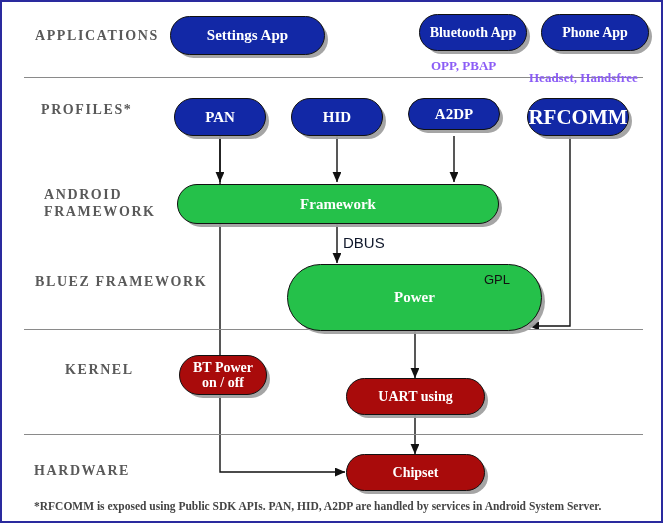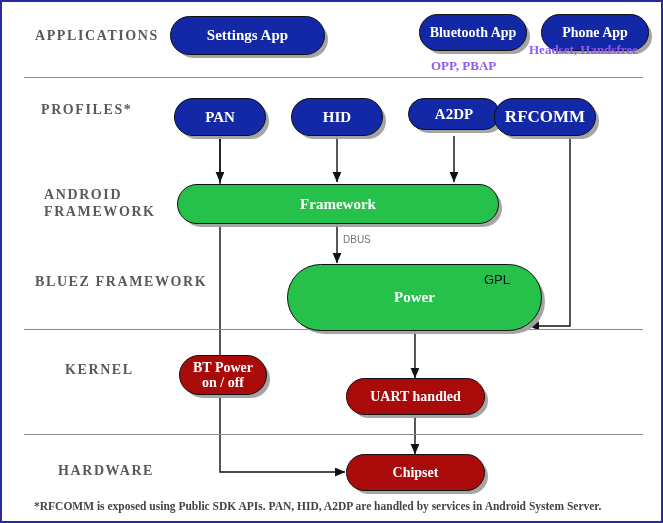--- a/index.html
+++ b/index.html
@@ -71,23 +71,23 @@
     color: #8b5cf6;
     font-family: "Liberation Serif", serif;
     font-weight: bold;
     font-size: 13px;
     white-space: nowrap;
   }
 
   
   .edge-label {
     position: absolute;
-    color: #737373;
+    color: #0f172a;
     font-family: "Liberation Sans", sans-serif;
-    font-size: 10px;
+    font-size: 15px;
     white-space: nowrap;
   }
   .gpl-label {
     position: absolute;
     color: #111111;
     font-family: "Liberation Sans", sans-serif;
     font-size: 13px;
     white-space: nowrap;
     z-index: 5;
   }
@@ -144,55 +144,55 @@
 
     <div class="section-label" style="left:39px; top:99px;">PROFILES*</div>
 
     <div class="section-label" style="left:42px; top:184px;">ANDROID
 FRAMEWORK</div>
 
     <div class="section-label" style="left:33px; top:271px;">BLUEZ FRAMEWORK</div>
 
     <div class="section-label" style="left:63px; top:359px;">KERNEL</div>
 
-    <div class="section-label" style="left:56px; top:460px;">HARDWARE</div>
+    <div class="section-label" style="left:32px; top:460px;">HARDWARE</div>
   </div>
 
   <div class="layer-nodes">
 
     <div class="pill blue" style="left:168px; top:14px; width:155px; height:39px; font-size:15px;">Settings App</div>
 
     <div class="pill blue" style="left:417px; top:12px; width:108px; height:37px; font-size:14px;">Bluetooth App</div>
 
     <div class="pill blue" style="left:539px; top:12px; width:108px; height:37px; font-size:14px;">Phone App</div>
 
     <div class="pill blue" style="left:289px; top:96px; width:92px; height:38px; font-size:15px;">HID</div>
 
     <div class="pill blue" style="left:172px; top:96px; width:92px; height:38px; font-size:15px;">PAN</div>
 
     <div class="pill blue" style="left:406px; top:96px; width:92px; height:32px; font-size:15px;">A2DP</div>
 
-    <div class="pill blue" style="left:492px; top:96px; width:102px; height:38px; font-size:17px;">RFCOMM</div>
+    <div class="pill blue" style="left:525px; top:96px; width:102px; height:38px; font-size:21px;">RFCOMM</div>
 
     <div class="pill green" style="left:175px; top:182px; width:322px; height:40px; font-size:15px;">Framework</div>
 
     <div class="pill green" style="left:285px; top:262px; width:255px; height:67px; font-size:15px;">Power</div>
 
     <div class="pill red" style="left:177px; top:353px; width:88px; height:40px; font-size:14px;">BT Power
 on / off</div>
 
-    <div class="pill red" style="left:344px; top:376px; width:139px; height:37px; font-size:14px;">UART handled</div>
+    <div class="pill red" style="left:344px; top:376px; width:139px; height:37px; font-size:14px;">UART using</div>
 
     <div class="pill red" style="left:344px; top:452px; width:139px; height:37px; font-size:14px;">Chipset</div>
   </div>
 
   <div class="layer-text">
     <div class="blue-note" style="left:429px; top:56px;">OPP, PBAP</div>
 
-    <div class="blue-note" style="left:527px; top:40px;">Headset, Handsfree</div>
+    <div class="blue-note" style="left:527px; top:68px;">Headset, Handsfree</div>
 
     <div class="edge-label" style="left:341px; top:232px;">DBUS</div>
 
     <div class="gpl-label" style="left:482px; top:270px;">GPL</div>
 
     <div class="footnote" style="left:32px; top:498px;">*RFCOMM is exposed using Public SDK APIs. PAN, HID, A2DP are handled by services in Android System Server.</div>
   </div>
 
 </div>
 

